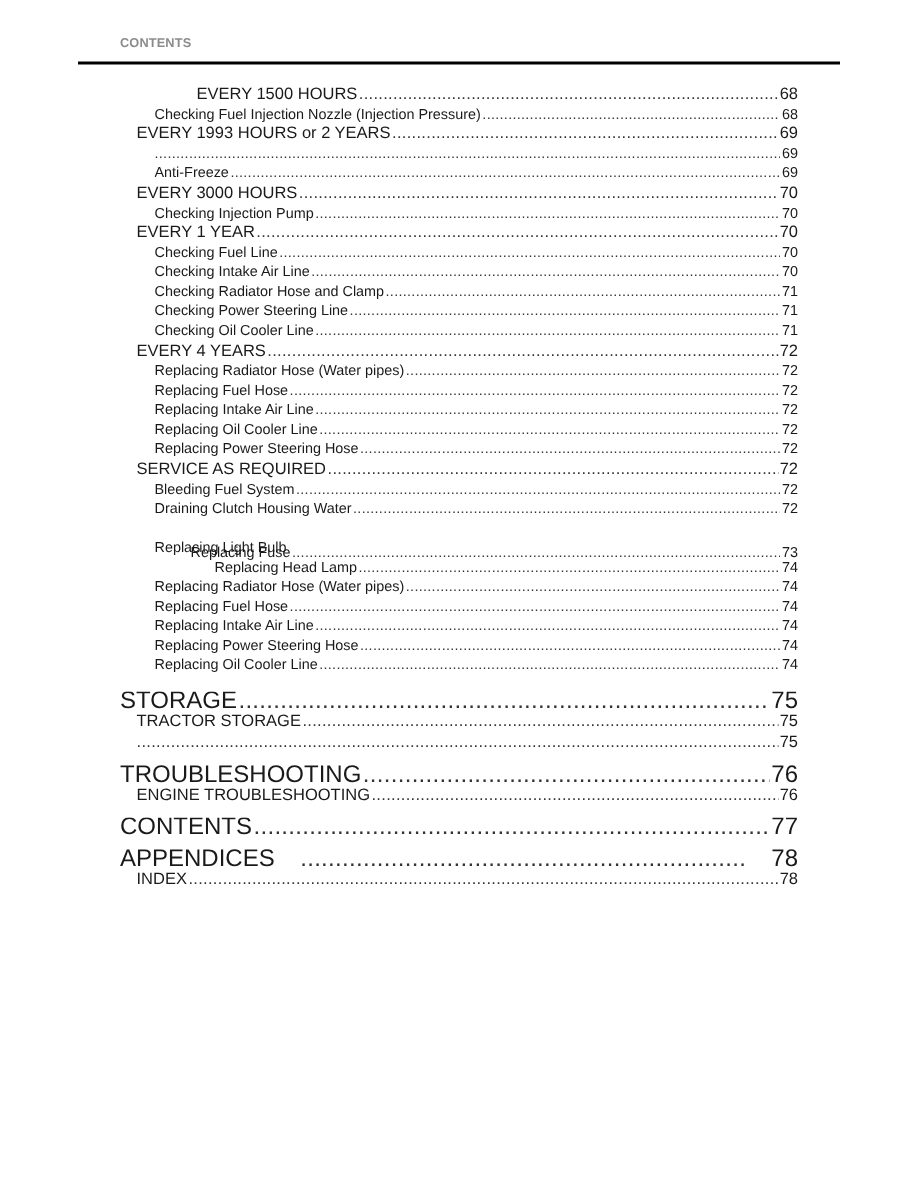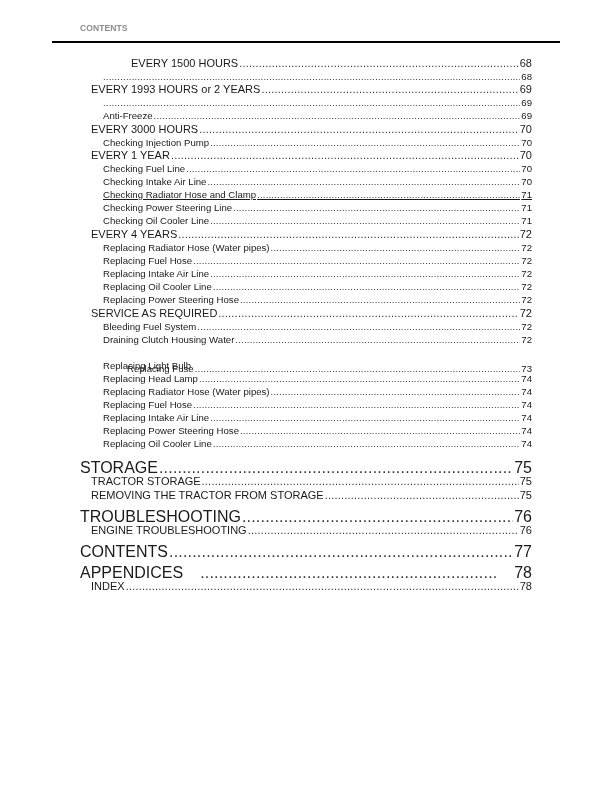--- a/index.html
+++ b/index.html
@@ -77,20 +77,21 @@
 <div class="header-title">CONTENTS</div>
 <div class="header-rule"></div>
 
 <div class="toc" id="toc">
     <div class="toc-row lvl2" style="top: 0px; padding-left: 40px;">
       <span class="label">EVERY 1500 HOURS</span>
       <span class="leader"></span>
       <span class="page">68</span>
     </div>
     <div class="toc-row lvl3" style="top: 13px;">
+      <span class="label">Checking Fuel Injection Nozzle (Injection Pressure)</span>
       <span class="leader"></span>
       <span class="page">68</span>
     </div>
     <div class="toc-row lvl2" style="top: 26px;">
       <span class="label">EVERY 1993 HOURS or 2 YEARS</span>
       <span class="leader"></span>
       <span class="page">69</span>
     </div>
     <div class="toc-row lvl3" style="top: 39px;">
       <span class="leader"></span>
@@ -119,21 +120,21 @@
     <div class="toc-row lvl3" style="top: 105px;">
       <span class="label">Checking Fuel Line</span>
       <span class="leader"></span>
       <span class="page">70</span>
     </div>
     <div class="toc-row lvl3" style="top: 118px;">
       <span class="label">Checking Intake Air Line</span>
       <span class="leader"></span>
       <span class="page">70</span>
     </div>
-    <div class="toc-row lvl3" style="top: 131px; text-decoration: underline;">
+    <div class="toc-row lvl3" style="top: 131px;">
       <span class="label">Checking Radiator Hose and Clamp</span>
       <span class="leader"></span>
       <span class="page">71</span>
     </div>
     <div class="toc-row lvl3" style="top: 144px;">
       <span class="label">Checking Power Steering Line</span>
       <span class="leader"></span>
       <span class="page">71</span>
     </div>
     <div class="toc-row lvl3" style="top: 157px;">
@@ -189,21 +190,21 @@
     <div class="toc-row lvl3" style="top: 305px; padding-left: 24px;">
       <span class="label">Replacing Fuse</span>
       <span class="leader"></span>
       <span class="page">73</span>
     </div>
     <div class="toc-row lvl3" style="top: 302px; flex-direction: column;">
       <span class="label">Replacing Light Bulb</span>
       <span class="leader"></span>
       <span class="page">73</span>
     </div>
-    <div class="toc-row lvl3" style="top: 315px;">
+    <div class="toc-row lvl3" style="top: 315px; margin-left: 40px;">
       <span class="label">Replacing Head Lamp</span>
       <span class="leader"></span>
       <span class="page">74</span>
     </div>
     <div class="toc-row lvl3" style="top: 328px;">
       <span class="label">Replacing Radiator Hose (Water pipes)</span>
       <span class="leader"></span>
       <span class="page">74</span>
     </div>
     <div class="toc-row lvl3" style="top: 341px;">
@@ -230,21 +231,20 @@
       <span class="label">STORAGE</span>
       <span class="leader"></span>
       <span class="page">75</span>
     </div>
     <div class="toc-row lvl2" style="top: 418px;">
       <span class="label">TRACTOR STORAGE</span>
       <span class="leader"></span>
       <span class="page">75</span>
     </div>
     <div class="toc-row lvl2" style="top: 432px;">
-      <span class="label">REMOVING THE TRACTOR FROM STORAGE</span>
       <span class="leader"></span>
       <span class="page">75</span>
     </div>
     <div class="toc-row lvl1" style="top: 453px;">
       <span class="label">TROUBLESHOOTING</span>
       <span class="leader"></span>
       <span class="page">76</span>
     </div>
     <div class="toc-row lvl2" style="top: 467px;">
       <span class="label">ENGINE TROUBLESHOOTING</span>

